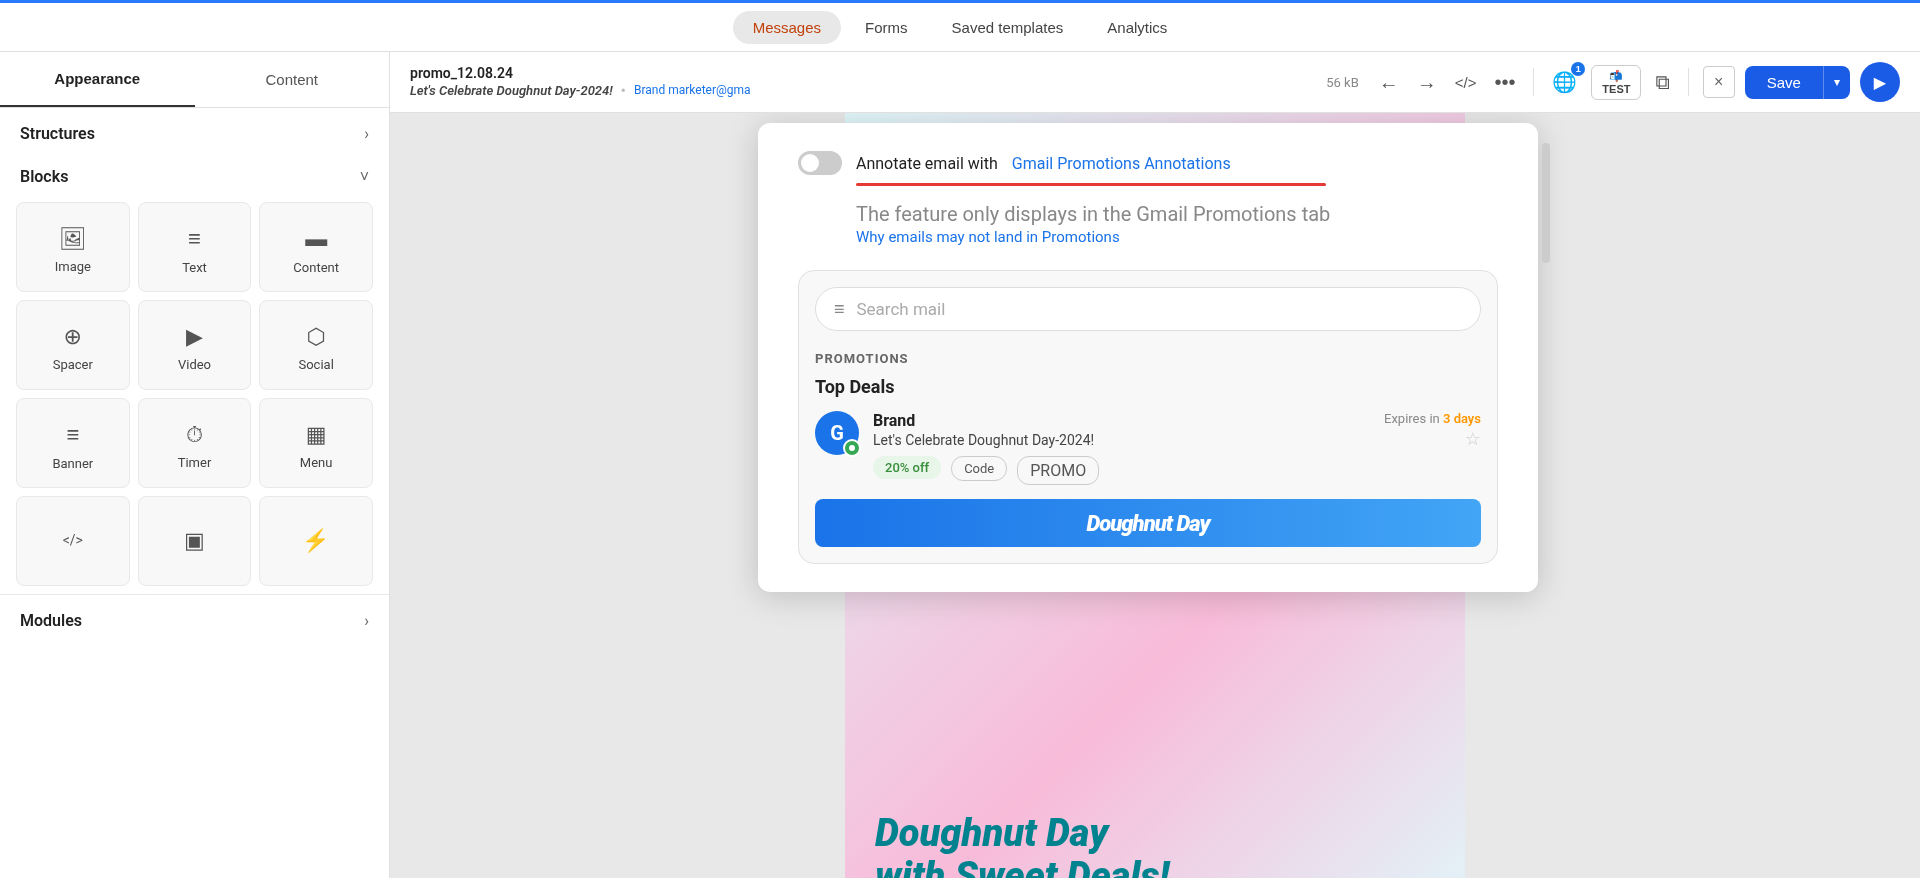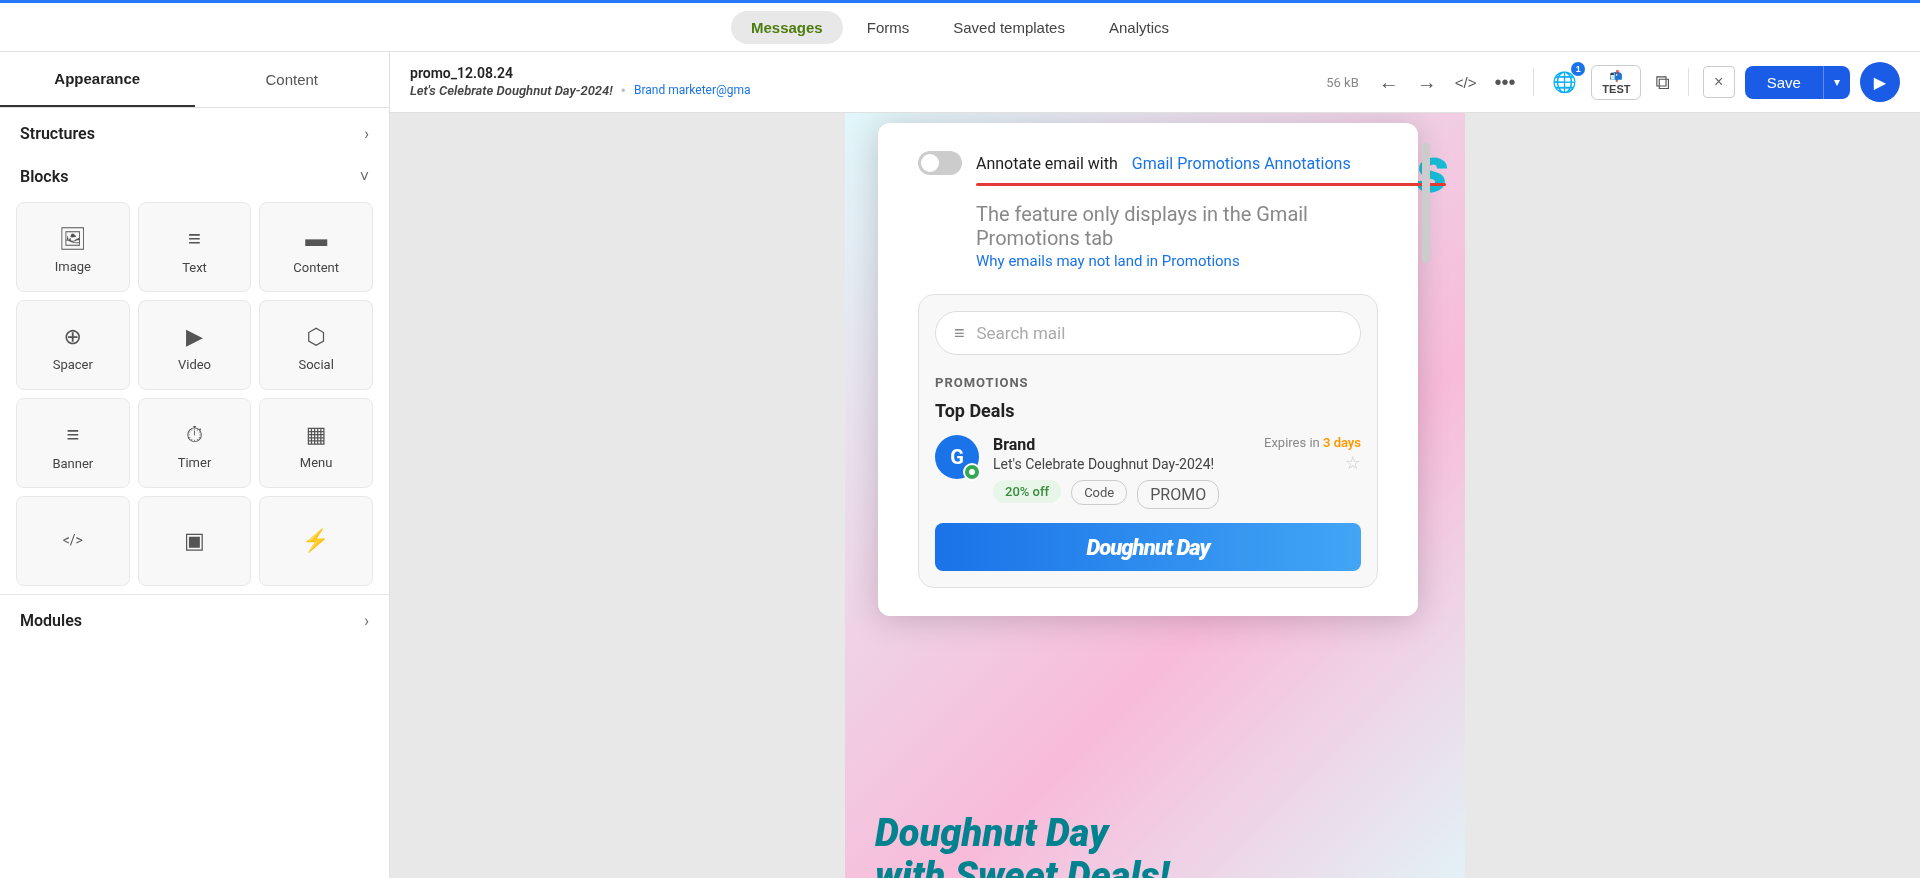--- a/index.html
+++ b/index.html
@@ -21,22 +21,22 @@
       padding: 8px 20px;
       border-radius: 20px;
       font-size: 15px;
       cursor: pointer;
       color: #444;
       border: none;
       background: transparent;
     }
     .nav-tab.active {
       background: #e8e8e8;
-      color: #4d7c0f;
-      font-weight: 700;
+      color: #c2410c;
+      font-weight: 400;
     }
 
     
     .main-layout {
       display: flex;
       height: calc(878px - 52px);
     }
 
     
     .left-sidebar {
@@ -278,21 +278,21 @@
       display: flex;
       align-items: flex-start;
       justify-content: center;
       padding-top: 0;
       z-index: 10;
     }
     .gmail-panel-card {
       background: #fff;
       border-radius: 12px;
       box-shadow: 0 4px 32px rgba(0,0,0,0.18);
-      width: 540px;
+      width: 780px;
       padding: 28px 40px 28px 40px;
       margin-top: 10px;
       position: relative;
     }
     .annotate-row {
       display: flex;
       align-items: center;
       gap: 14px;
       margin-bottom: 8px;
     }

